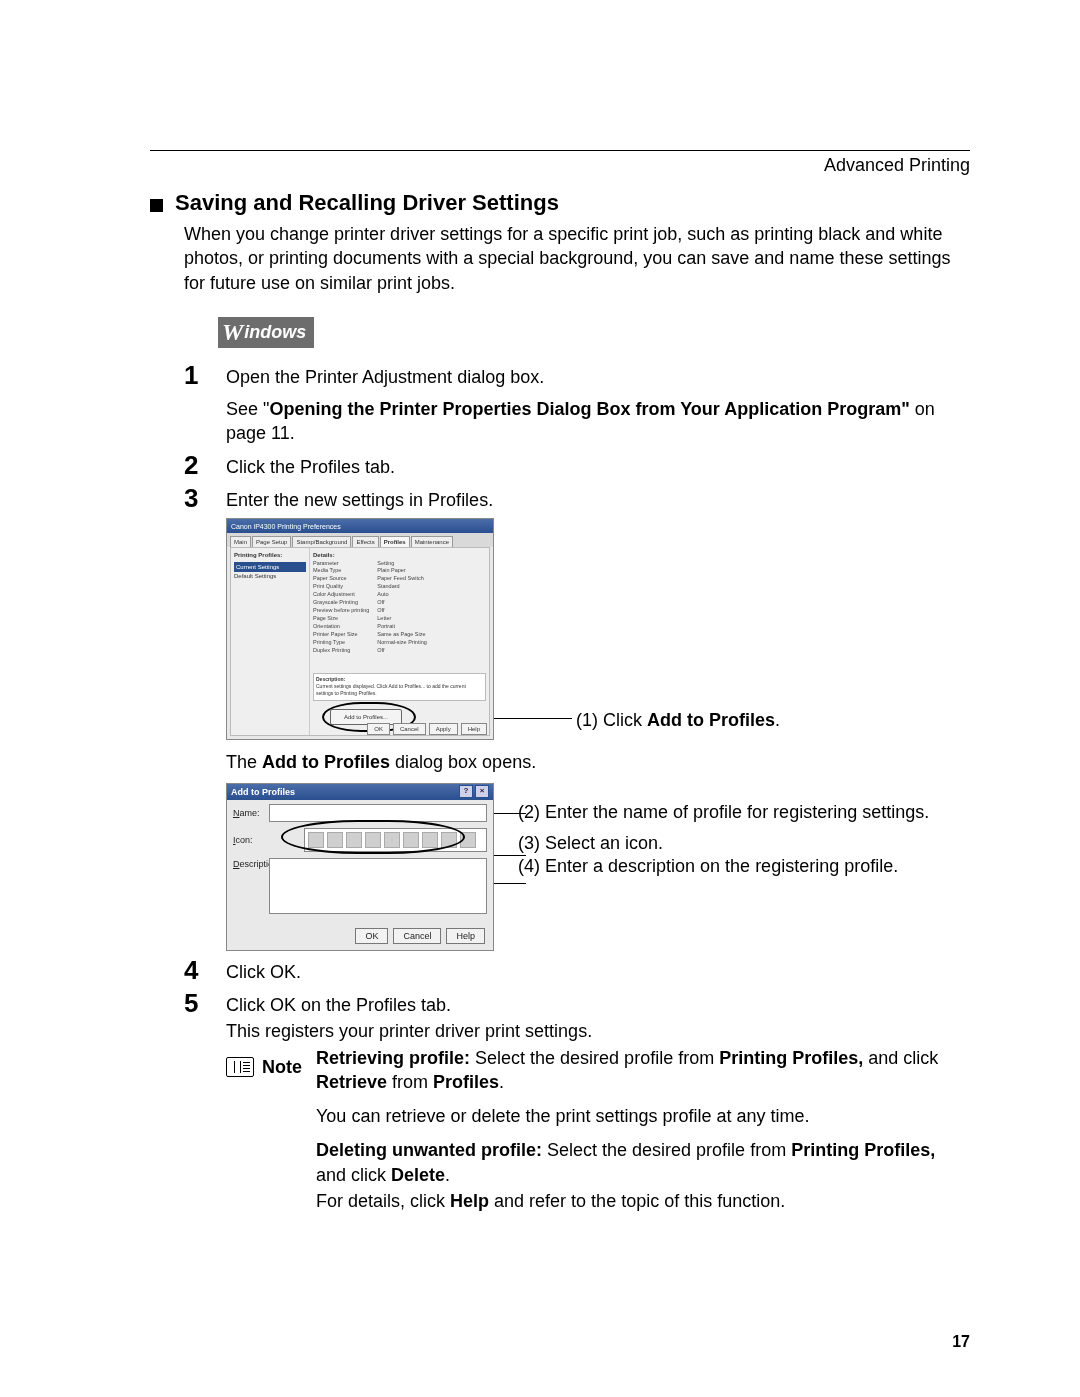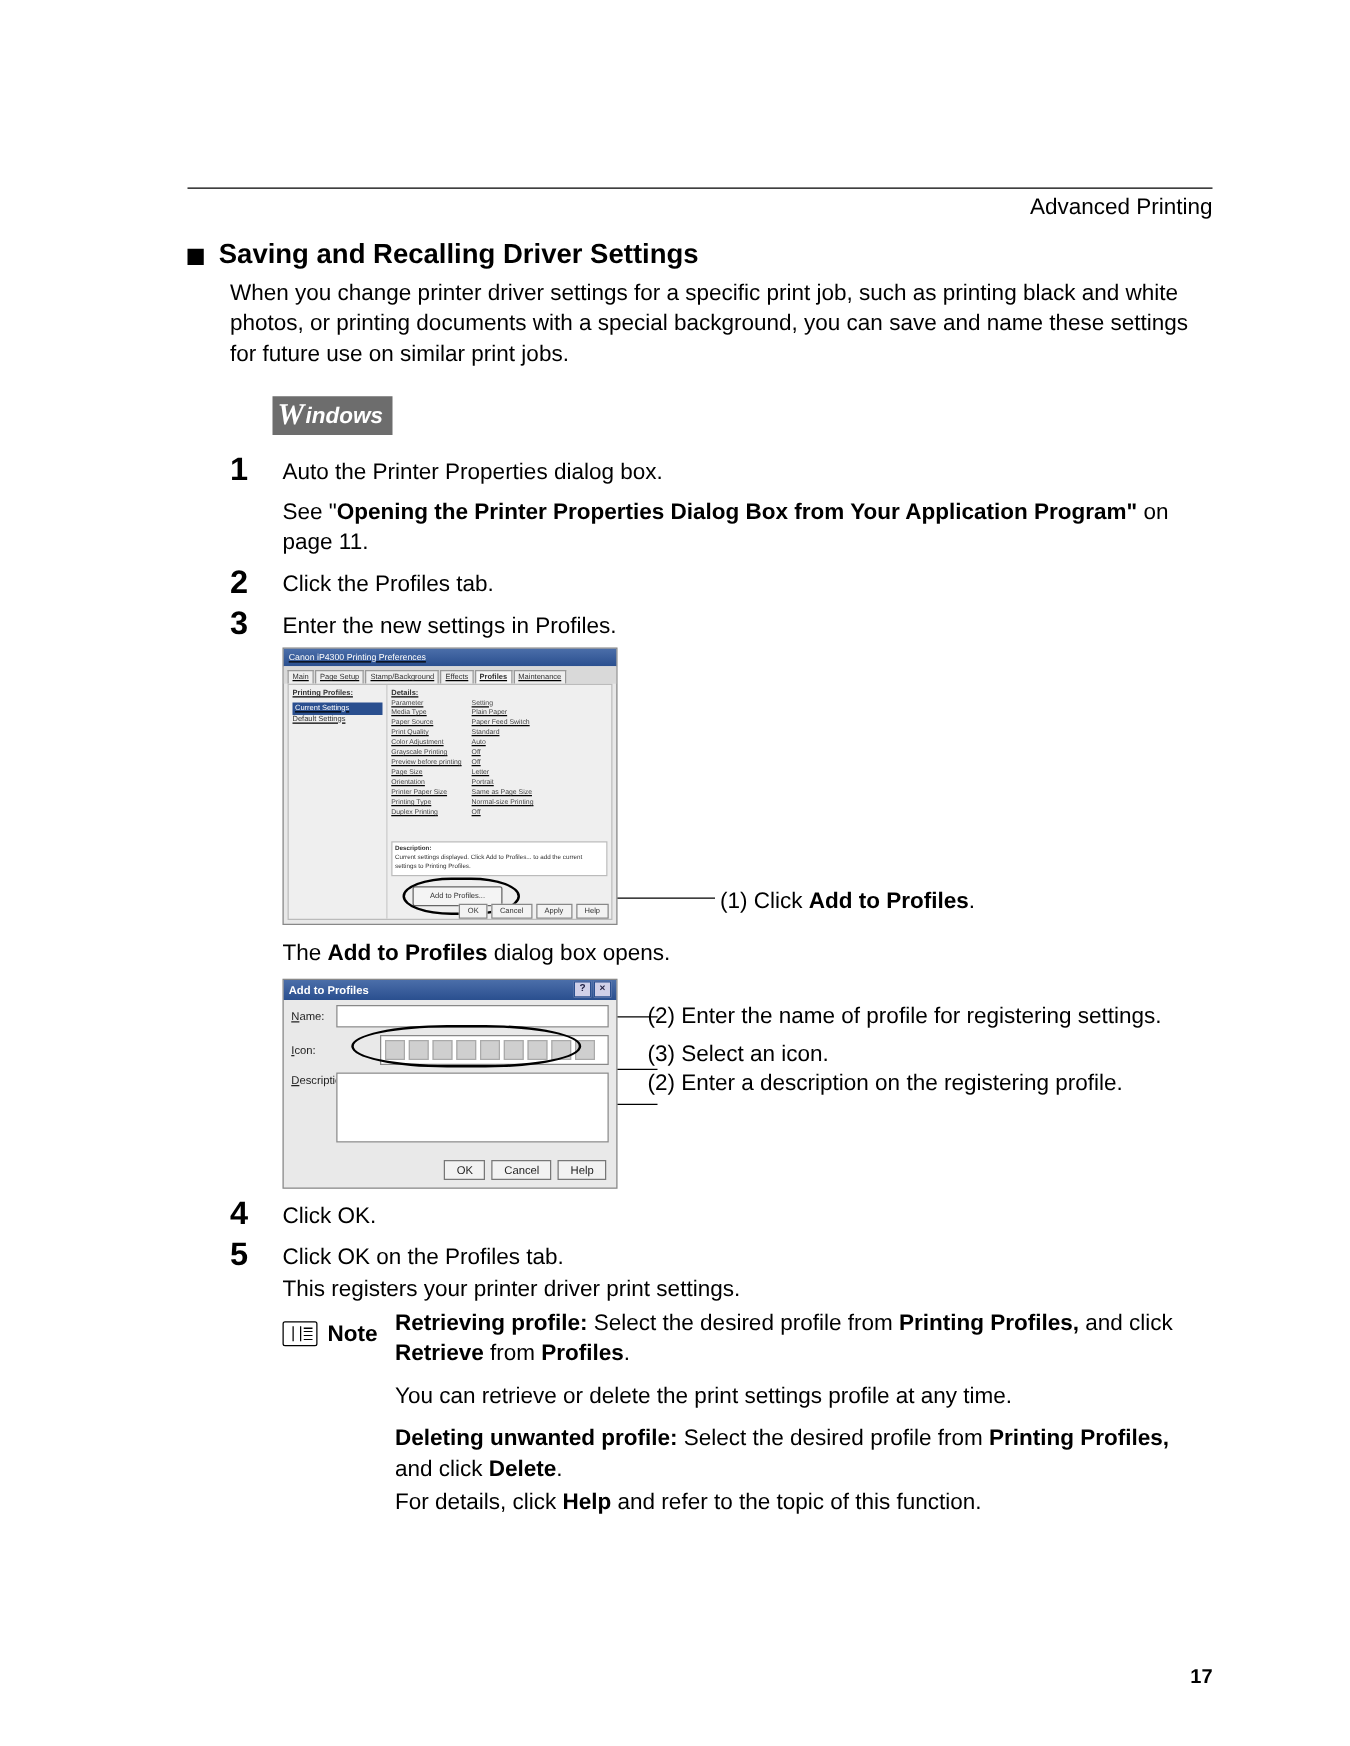--- a/index.html
+++ b/index.html
@@ -152,42 +152,42 @@
 
   <div class="os-badge">
     <span class="w-glyph">W</span>
       <span>indows</span>
   </div>
 
   
   <div class="step">
     <div class="step-num">1</div>
     <div class="step-body">
-      <div class="lead">Auto the Printer Properties dialog box.</div>
+      <div class="lead">Open the Printer Adjustment dialog box.</div>
       <div class="sub">
         <span>See "</span><span class="bold">Opening the Printer Properties Dialog Box from Your Application Program"</span><span> on page 11.</span>
       </div>
     </div>
   </div>
 
   
   <div class="step">
     <div class="step-num">2</div>
     <div class="step-body">
         <div class="lead">Click the Profiles tab.</div>
       </div>
   </div>
 
   
   <div class="step">
     <div class="step-num">3</div>
     <div class="step-body">
       <div class="lead">Enter the new settings in Profiles.</div>
 
-      <div class="shot1-wrap" style="width:268px; margin-top:6px;text-decoration:underline;">
+      <div class="shot1-wrap" style="width:268px; margin-top:6px;">
         <div class="shot1">
           <div class="titlebar">
               <span>Canon iP4300 Printing Preferences</span>
             </div>
           <div class="tabs">
             <div class="tab">Main</div>
             <div class="tab">Page Setup</div>
             <div class="tab">Stamp/Background</div>
             <div class="tab">Effects</div>
             <div class="tab active">Profiles</div>
@@ -297,21 +297,21 @@
           </div>
           <div class="l2 l2a"></div>
           <div class="l2 l2b" style="top:72px;"></div>
           <div class="l2 l2c" style="top:100px;"></div>
         </div>
         <div class="callouts-col" style="margin-left:24px; margin-top:18px;">
           <div class="c">(2)  Enter the name of profile for registering settings.</div>
           <div class="gap1"></div>
           <div class="c">(3)  Select an icon.</div>
           <div class="gap2"></div>
-          <div class="c">(2)  Enter a description on the registering profile.</div>
+          <div class="c">(4)  Enter a description on the registering profile.</div>
         </div>
       </div>
     </div>
   </div>
 
   
   <div class="step">
     <div class="step-num">4</div>
     <div class="step-body">
         <div class="lead">Click OK.</div>

